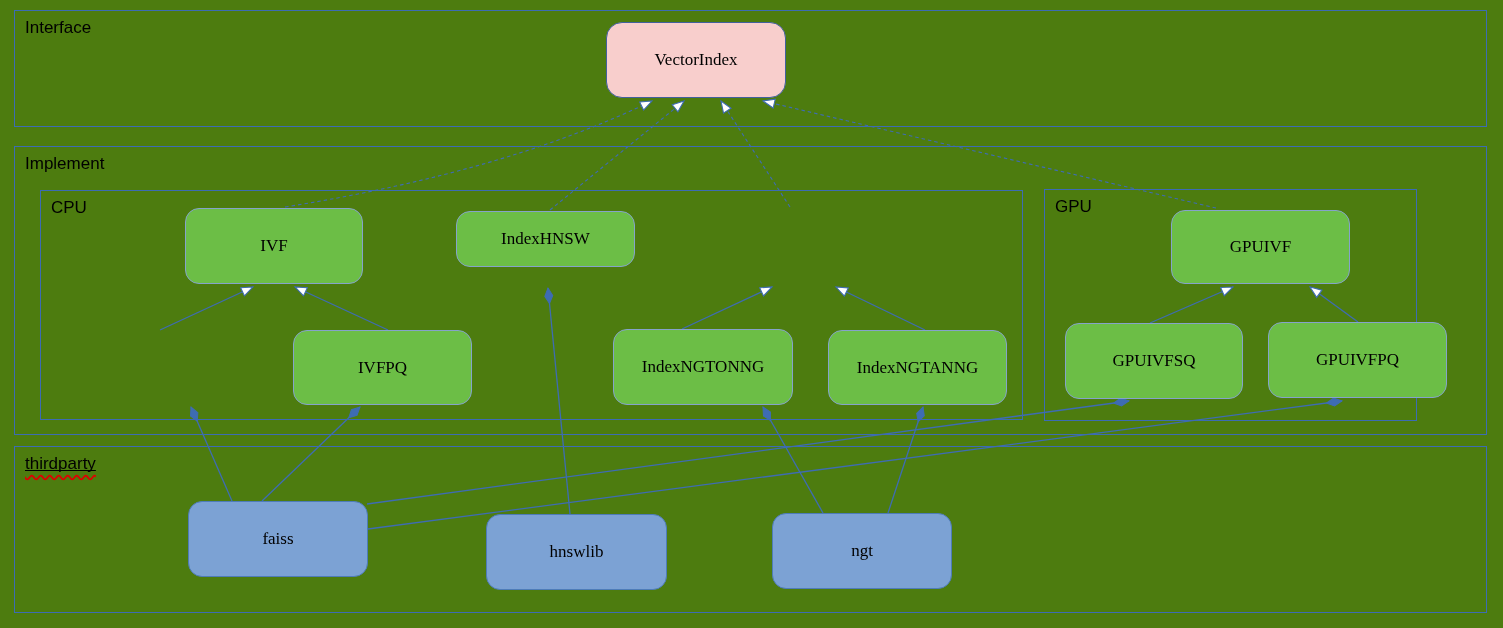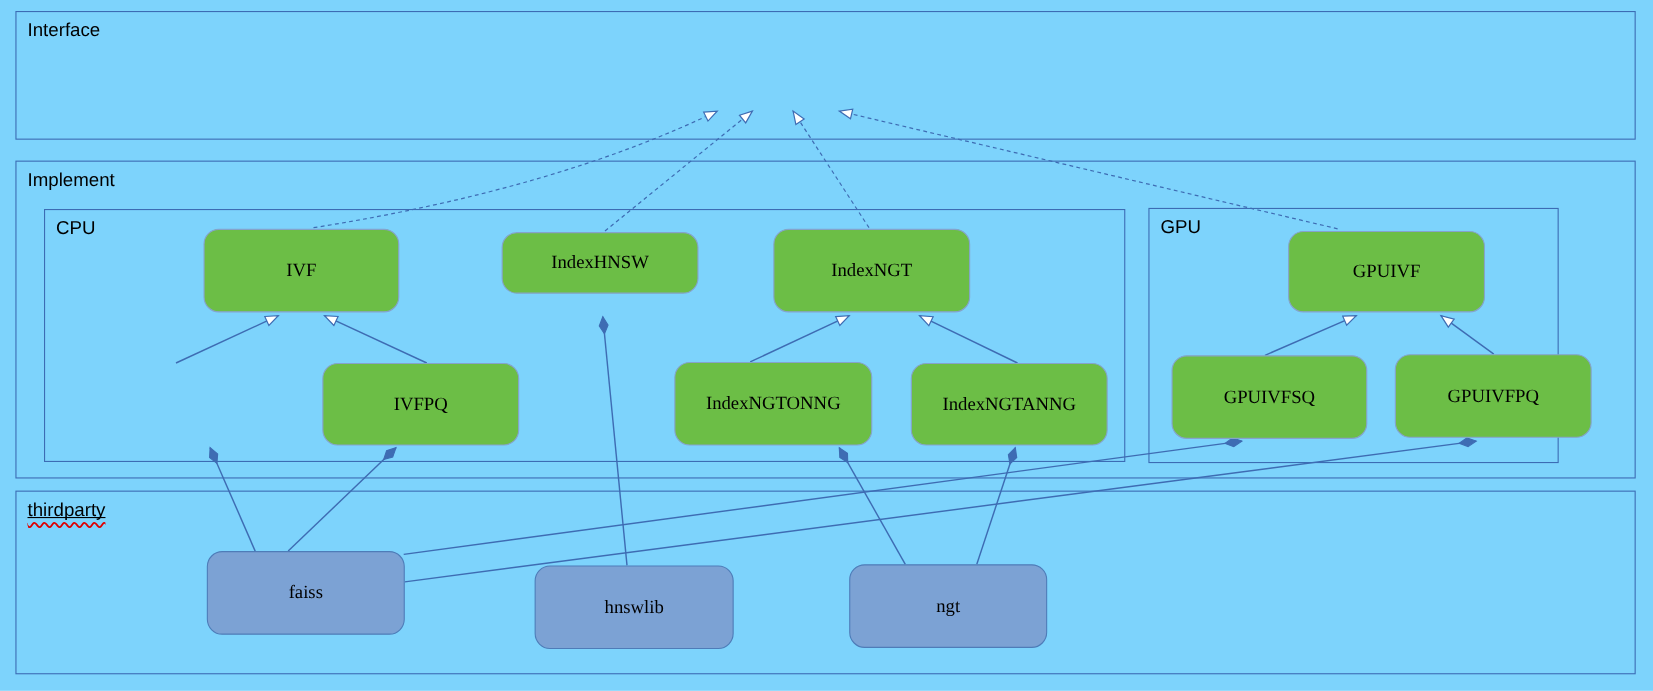--- a/index.html
+++ b/index.html
@@ -1,18 +1,18 @@
 <!DOCTYPE html>
 <html style="--line: #3e6cb3; --frame: #3c6cb4; --pink: #f8cecc; --pinkb: #41619d; --green: #6cbe46; --greenb: #85a3cb; --blue: #7ca2d4; --blueb: #4e7cb8;"><head>
 <meta charset="utf-8">
 <style>
   html,body{margin:0;padding:0;background:#ffffff;}
   body{width:1503px;height:628px;overflow:hidden;
        font-family:"Liberation Sans",sans-serif;}
-  #canvas{position:relative;width:1503px;height:628px;background:#7dd3fc;}
+  #canvas{position:relative;width:1503px;height:628px;background:#4d7c0f;}
 
   .container{position:absolute;border:1.5px solid var(--frame,#3c6cb4);
              background:transparent;box-sizing:border-box;z-index:1;}
   .clabel{position:absolute;left:10px;top:7px;font-size:17px;color:#000;
           font-family:"Liberation Sans",sans-serif;white-space:nowrap;}
   .msp-wrap{text-decoration:underline;text-decoration-color:#000;}
   .msp{text-decoration:underline wavy #e00000;text-underline-offset:5px;
        text-decoration-skip-ink:none;}
 
   #edge-layer{position:absolute;left:0;top:0;z-index:2;pointer-events:none;}
@@ -66,28 +66,28 @@
     </div>
     <div class="container" style="left: 40px; top: 190px; width: 983px; height: 230px;">
       <span class="clabel">CPU</span>
     </div>
     <div class="container" style="left: 1044px; top: 189px; width: 373px; height: 232px;">
       <span class="clabel">GPU</span>
     </div>
     <div class="container" style="left: 14px; top: 446px; width: 1473px; height: 167px;">
       <span class="clabel msp-wrap"><span class="msp">thirdparty</span></span>
     </div>
+    <div class="node interface" style="left: 606px; top: 22px; width: 180px; height: 76px;">
+      <span class="nlabel">VectorIndex</span>
+    </div>
     <div class="node impl" style="left: 185px; top: 208px; width: 178px; height: 76px;">
       <span class="nlabel">IVF</span>
     </div>
     <div class="node impl" style="left: 456px; top: 211px; width: 179px; height: 56px;">
       <span class="nlabel">IndexHNSW</span>
-    </div>
-    <div class="node impl" style="left: 703px; top: 208px; width: 179px; height: 76px;">
-      <span class="nlabel">IndexNGT</span>
     </div>
     <div class="node impl" style="left: 293px; top: 330px; width: 179px; height: 75px;">
       <span class="nlabel">IVFPQ</span>
     </div>
     <div class="node impl" style="left: 613px; top: 329px; width: 180px; height: 76px;">
       <span class="nlabel">IndexNGTONNG</span>
     </div>
     <div class="node impl" style="left: 828px; top: 330px; width: 179px; height: 75px;">
       <span class="nlabel">IndexNGTANNG</span>
     </div>

